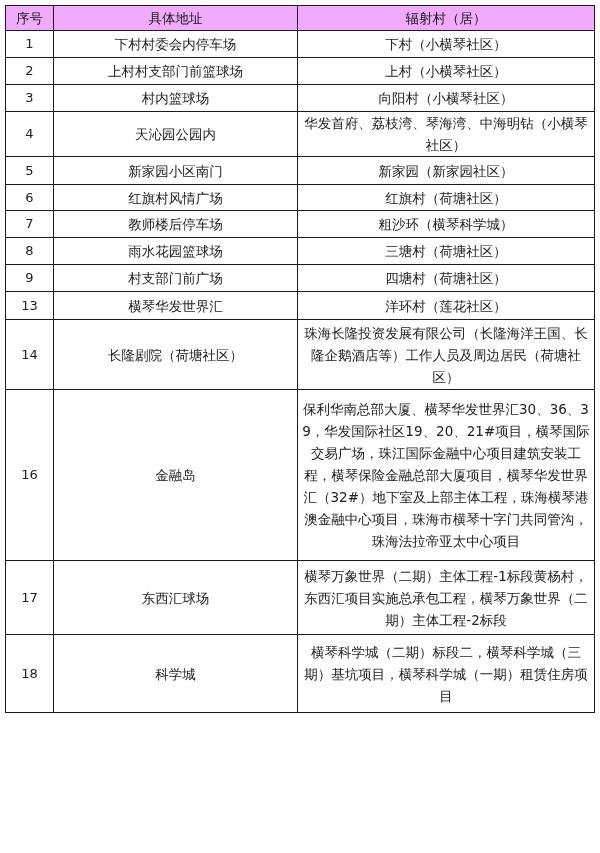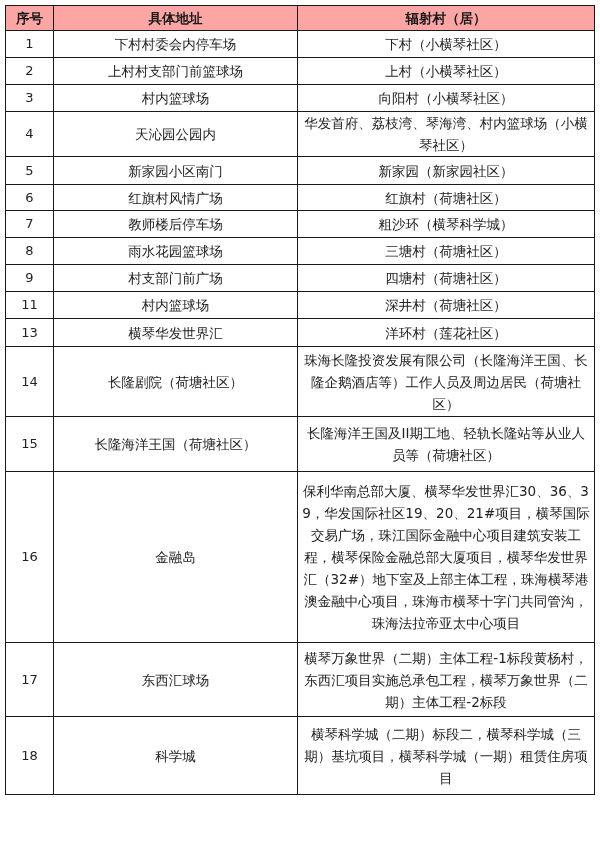--- a/index.html
+++ b/index.html
@@ -14,23 +14,23 @@
   }
   table.sheet td, table.sheet th {
     border: 1.5px solid #1a1a1a;
     text-align: center;
     vertical-align: middle;
     padding: 0 3px;
     line-height: 22px;
     word-break: break-all;
   }
   table.sheet th {
-    background: #fca5a5;
+    background: #f0abfc;
     color: #1a1a1a;
-    font-weight: bold;
+    font-weight: normal;
     height: 24px;
     font-size: 13.5px;
   }
   col.c1 { width: 48px; }
   col.c2 { width: 244px; }
   col.c3 { width: 297px; }
   td.num { font-size: 13px; }
 </style>
 </head>
 <body>
@@ -60,21 +60,21 @@
         <td>上村（小横琴社区）</td>
       </tr>
       <tr style="height: 27px;">
         <td class="num">3</td>
         <td>村内篮球场</td>
         <td>向阳村（小横琴社区）</td>
       </tr>
       <tr style="height: 45px;">
         <td class="num">4</td>
         <td>天沁园公园内</td>
-        <td>华发首府、荔枝湾、琴海湾、村内篮球场（小横琴社区）</td>
+        <td>华发首府、荔枝湾、琴海湾、中海明钻（小横琴社区）</td>
       </tr>
       <tr style="height: 28px;">
         <td class="num">5</td>
         <td>新家园小区南门</td>
         <td>新家园（新家园社区）</td>
       </tr>
       <tr style="height: 26px;">
         <td class="num">6</td>
         <td>红旗村风情广场</td>
         <td>红旗村（荷塘社区）</td>
@@ -87,39 +87,29 @@
       <tr style="height: 27px;">
         <td class="num">8</td>
         <td>雨水花园篮球场</td>
         <td>三塘村（荷塘社区）</td>
       </tr>
       <tr style="height: 27px;">
         <td class="num">9</td>
         <td>村支部门前广场</td>
         <td>四塘村（荷塘社区）</td>
       </tr>
-      <tr style="height: 27px;">
-        <td class="num">11</td>
-        <td>村内篮球场</td>
-        <td>深井村（荷塘社区）</td>
-      </tr>
       <tr style="height: 28px; margin-top: 40px;">
         <td class="num">13</td>
         <td>横琴华发世界汇</td>
         <td>洋环村（莲花社区）</td>
       </tr>
       <tr style="height: 70px;">
         <td class="num">14</td>
         <td>长隆剧院（荷塘社区）</td>
         <td>珠海长隆投资发展有限公司（长隆海洋王国、长隆企鹅酒店等）工作人员及周边居民（荷塘社区）</td>
-      </tr>
-      <tr style="height: 55px;">
-        <td class="num">15</td>
-        <td>长隆海洋王国（荷塘社区）</td>
-        <td>长隆海洋王国及II期工地、轻轨长隆站等从业人员等（荷塘社区）</td>
       </tr>
       <tr style="height: 171px;">
         <td class="num">16</td>
         <td>金融岛</td>
         <td>保利华南总部大厦、横琴华发世界汇30、36、39，华发国际社区19、20、21#项目，横琴国际交易广场，珠江国际金融中心项目建筑安装工程，横琴保险金融总部大厦项目，横琴华发世界汇（32#）地下室及上部主体工程，珠海横琴港澳金融中心项目，珠海市横琴十字门共同管沟，珠海法拉帝亚太中心项目</td>
       </tr>
       <tr style="height: 74px;">
         <td class="num">17</td>
         <td>东西汇球场</td>
         <td>横琴万象世界（二期）主体工程-1标段黄杨村，东西汇项目实施总承包工程，横琴万象世界（二期）主体工程-2标段</td>

